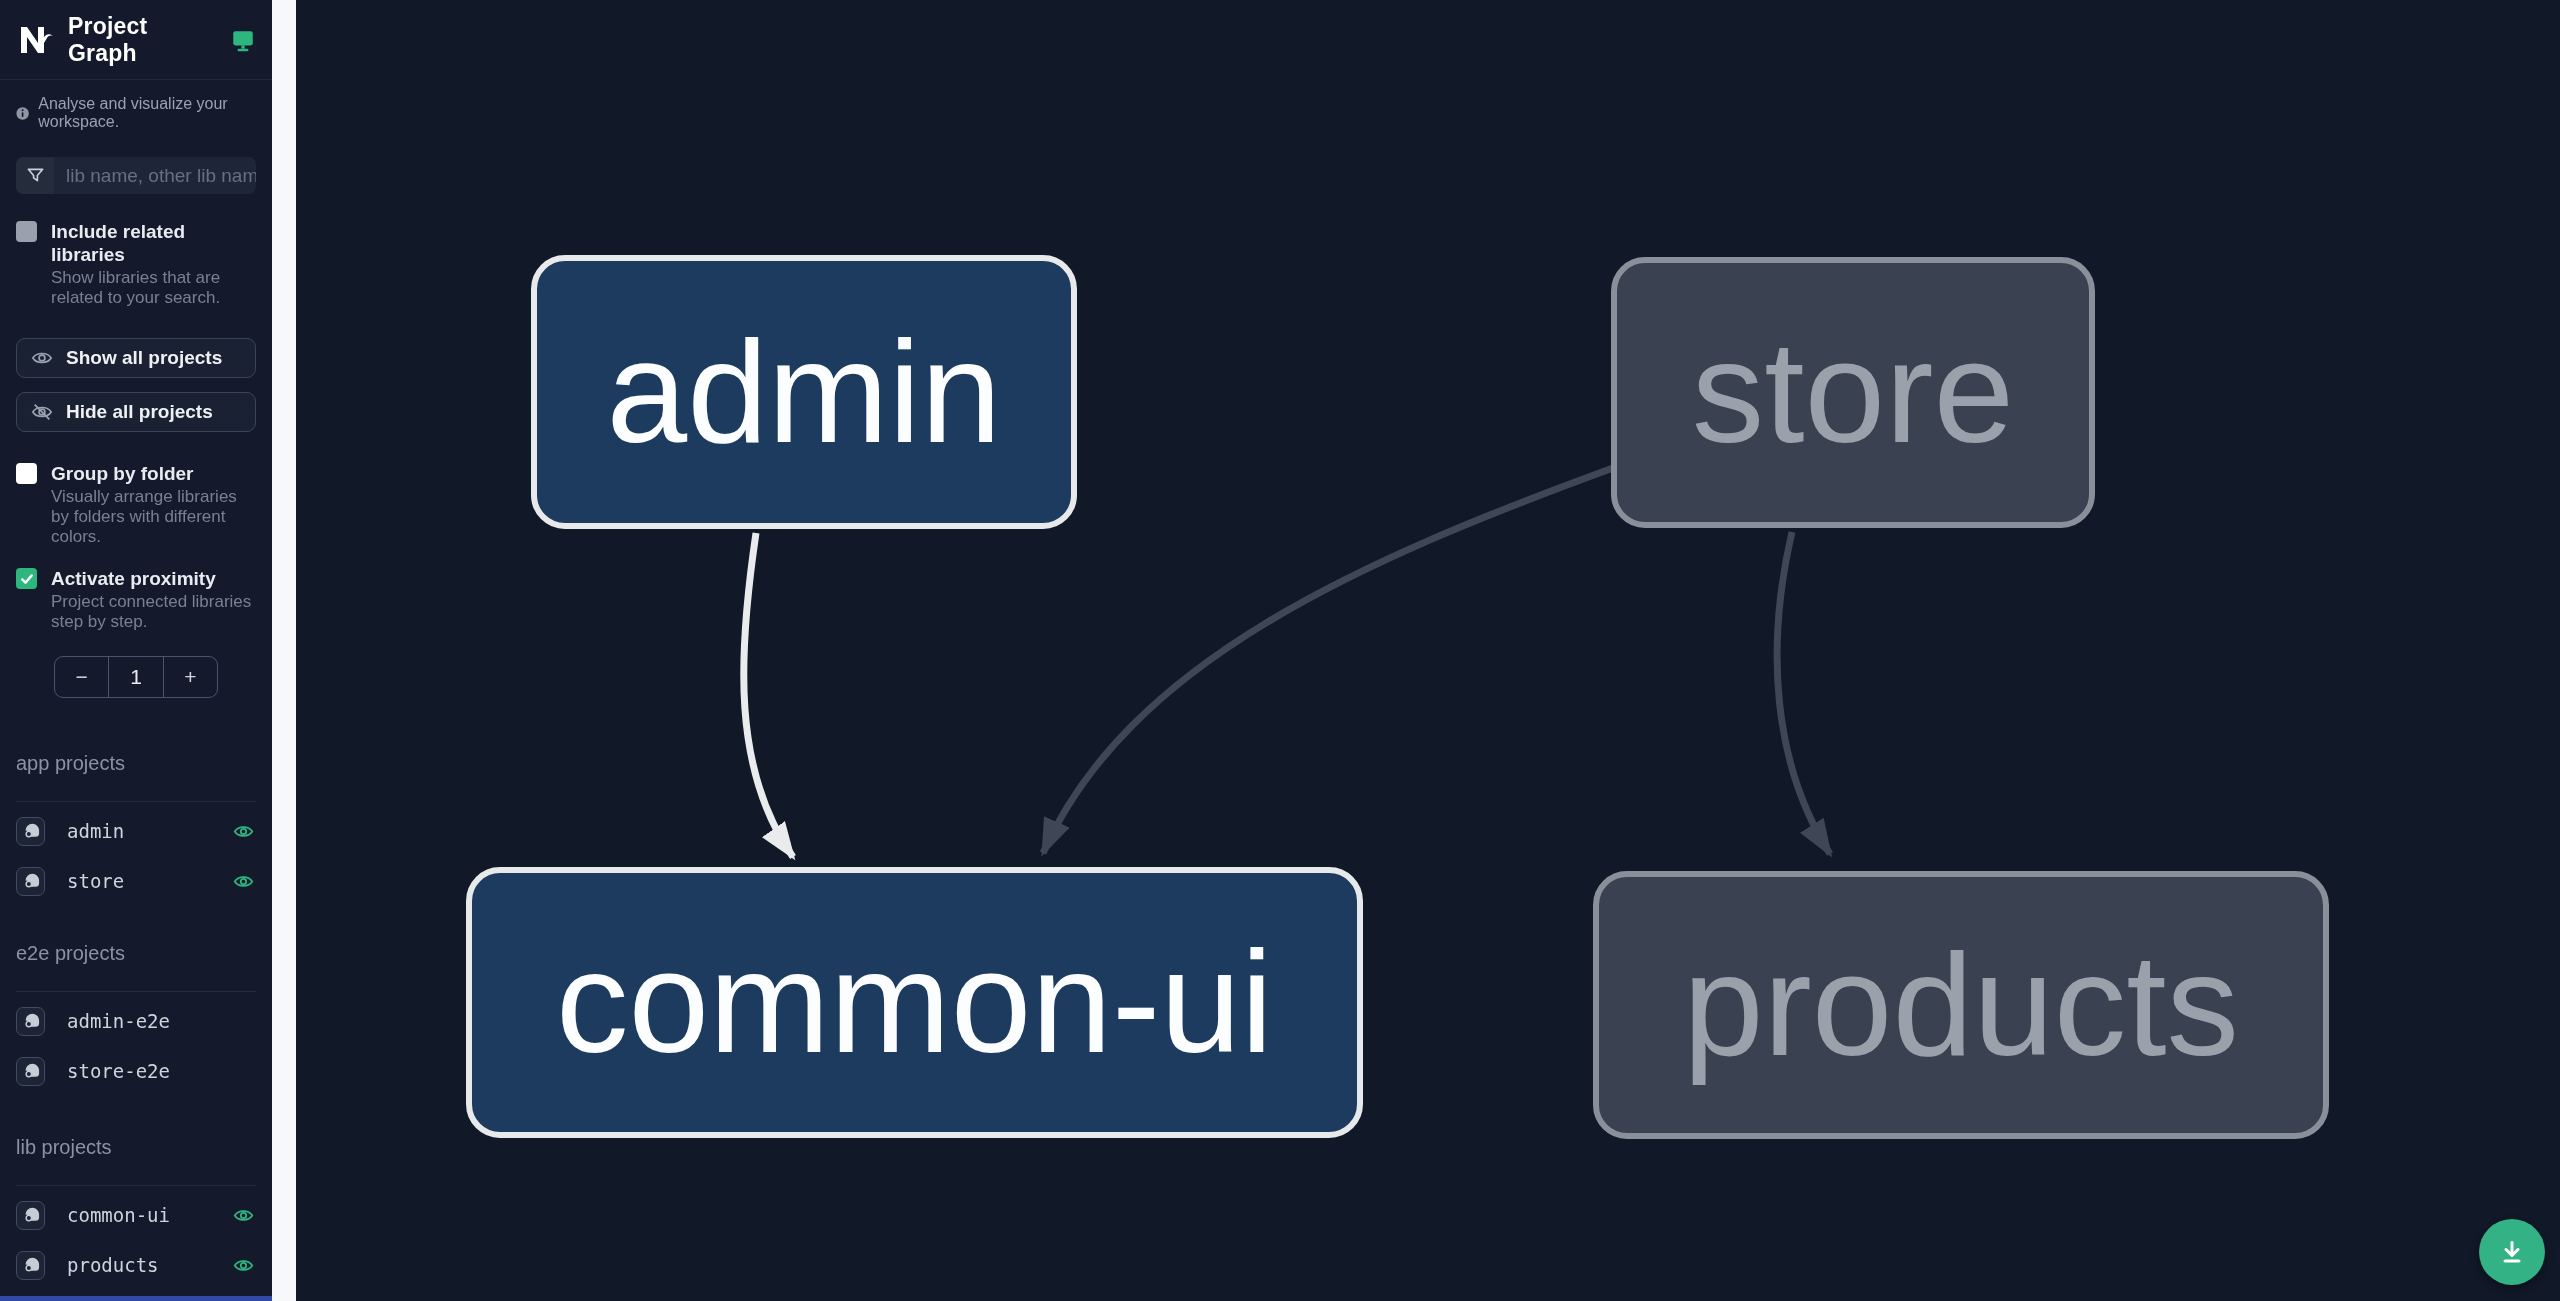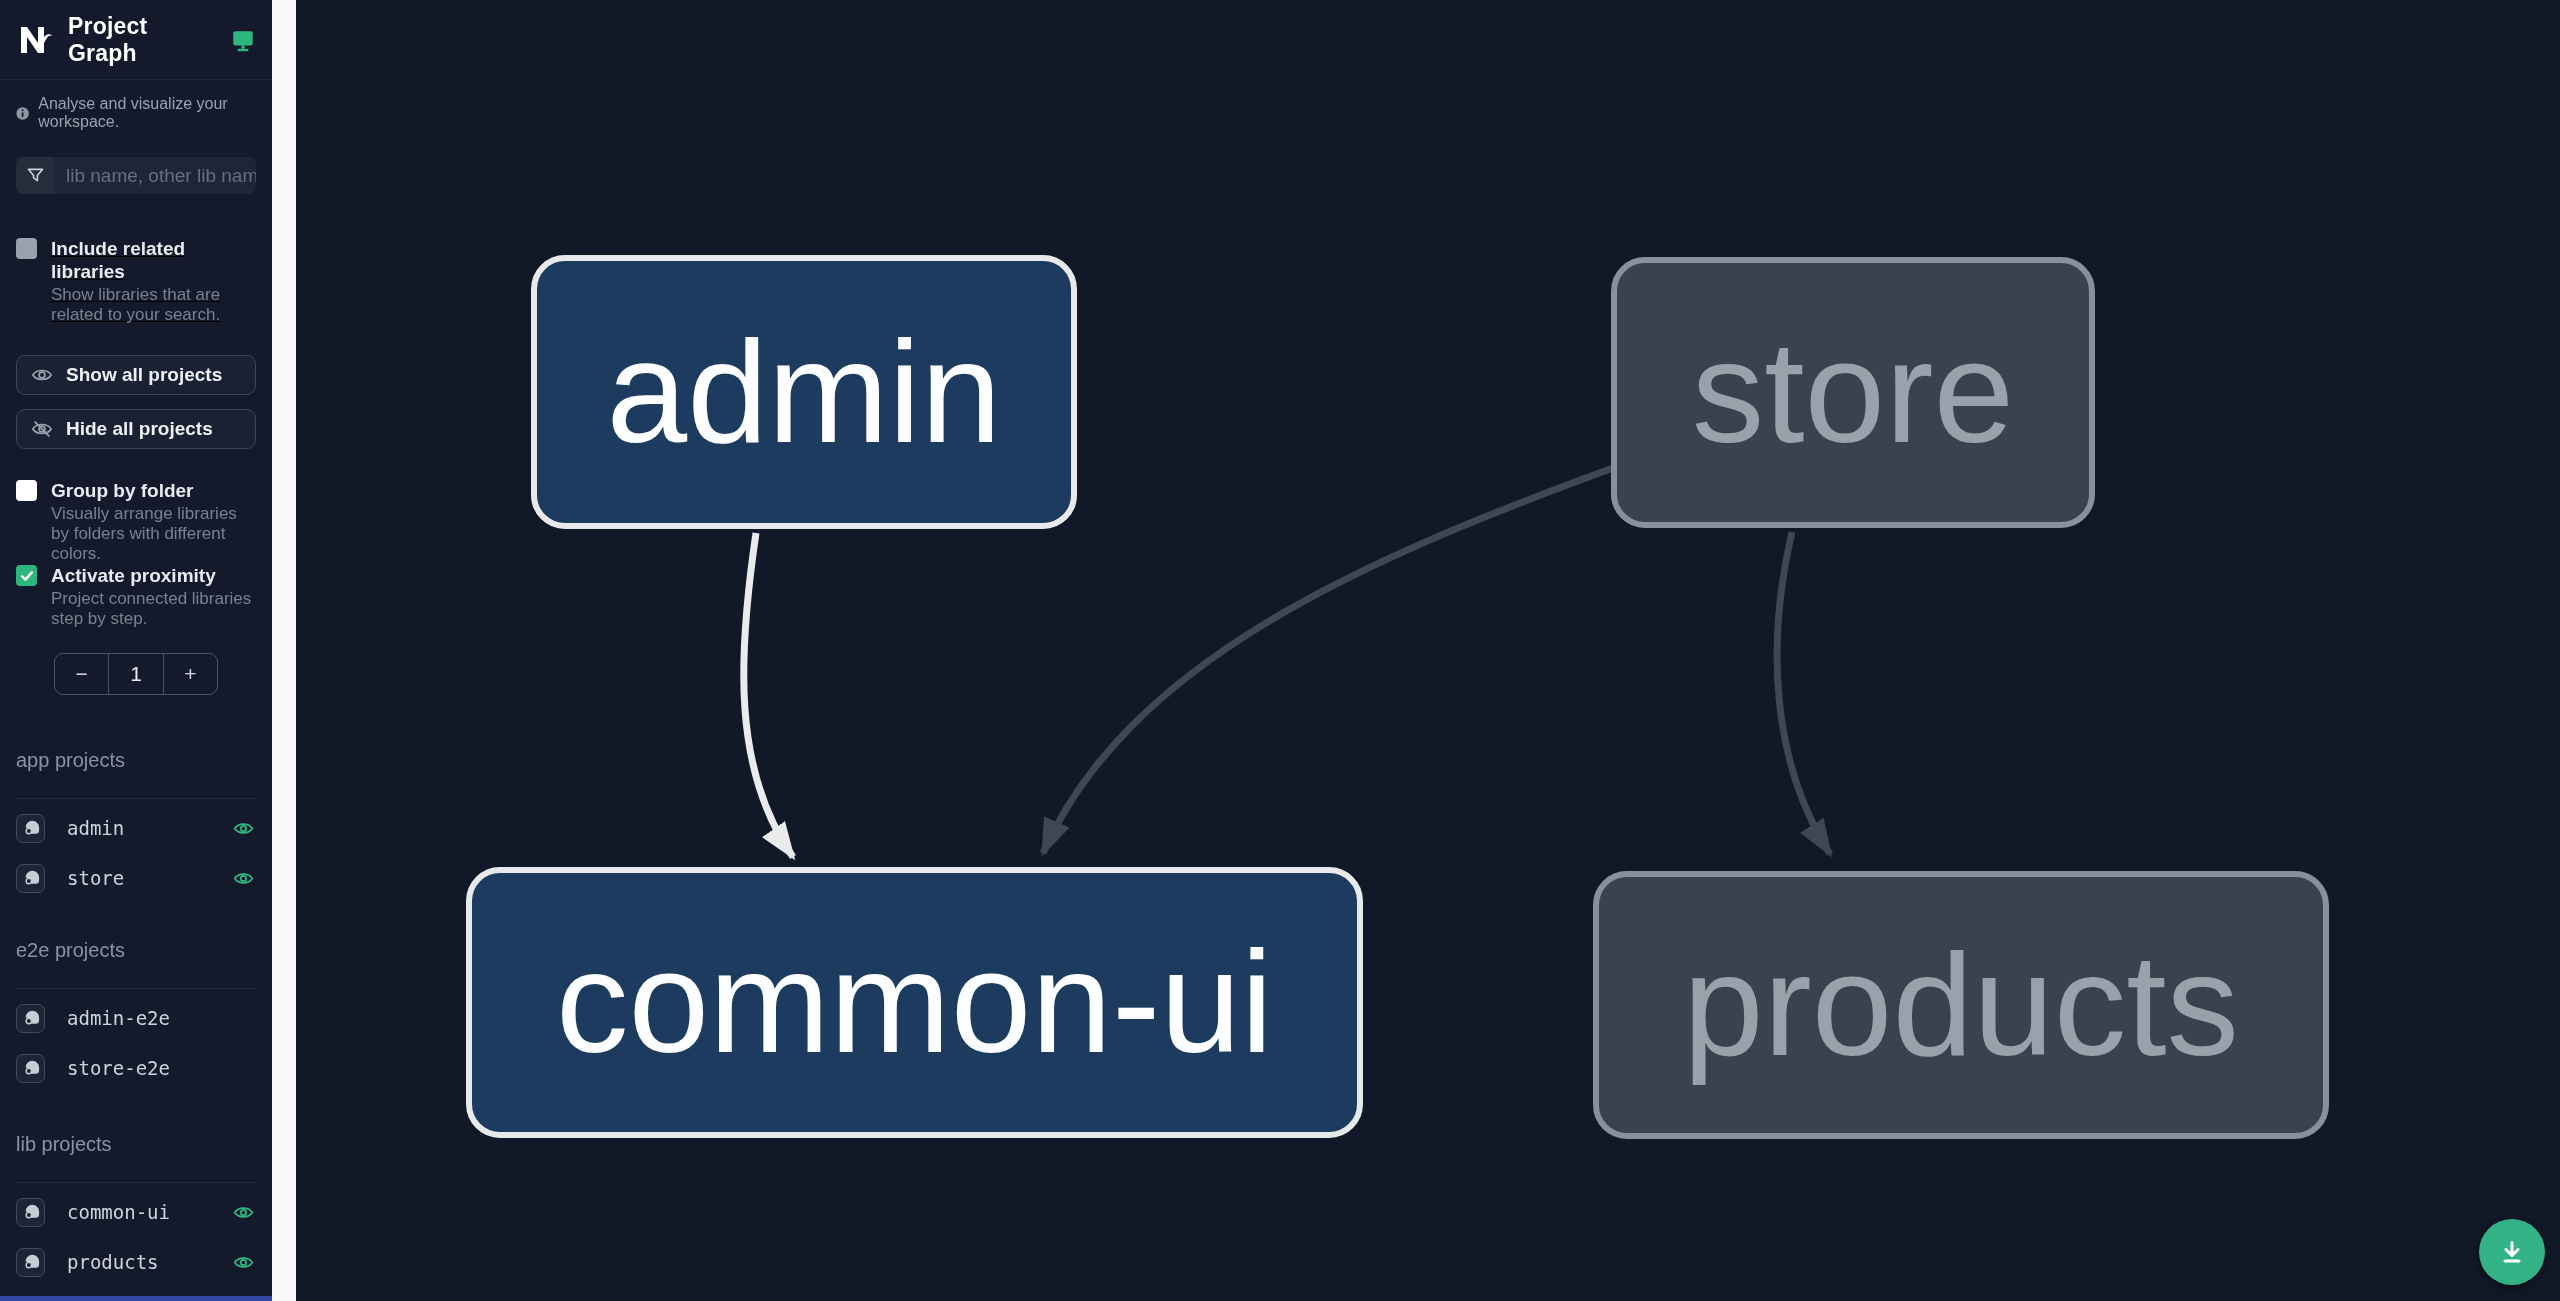--- a/index.html
+++ b/index.html
@@ -69,22 +69,22 @@
   .proj-row { margin:8px 16px 0 16px; height:42px; display:flex; align-items:center; }
   .focus-btn { width:29px; height:29px; border:1px solid #434c5f; border-radius:7px;
                background:#1d2435; display:flex; align-items:center;
                justify-content:center; cursor:pointer; flex:0 0 auto; }
   .proj-name { margin-left:22px; color:#ced4dc; font-size:19px;
                font-family:"DejaVu Sans Mono", monospace; }
   .eye-btn { margin-left:auto; margin-right:2px; width:22px; height:22px;
              display:flex; align-items:center; justify-content:center; cursor:pointer; }
 
   
-  .mt26{margin-top:43px;text-decoration:underline;} .mt30{margin-top:30px;} .mt14{margin-top:14px;gap:13px;}
-  .mt20{} .mt54{margin-top:54px;} .mt40{margin-top:40px;}
+  .mt26{margin-top:26px;} .mt30{margin-top:30px;} .mt14{margin-top:14px;gap:13px;}
+  .mt20{margin-top:20px;} .mt54{margin-top:54px;} .mt40{margin-top:40px;}
   .mt44{margin-top:44px;}
 
   
   #edges { position:absolute; left:0; top:0; width:2264px; height:1301px; }
   .node { position:absolute; display:flex; align-items:center; justify-content:center;
           border-radius:34px; cursor:pointer; }
   .node span { font-size:145px; line-height:1; letter-spacing:0; }
   .node.focused { background:#1c3b5e; border:6px solid #e7e9ea; }
   .node.focused span { color:#fcfdfe; }
   .node.muted { background:#3a4150; border:6px solid #8a909a; }

